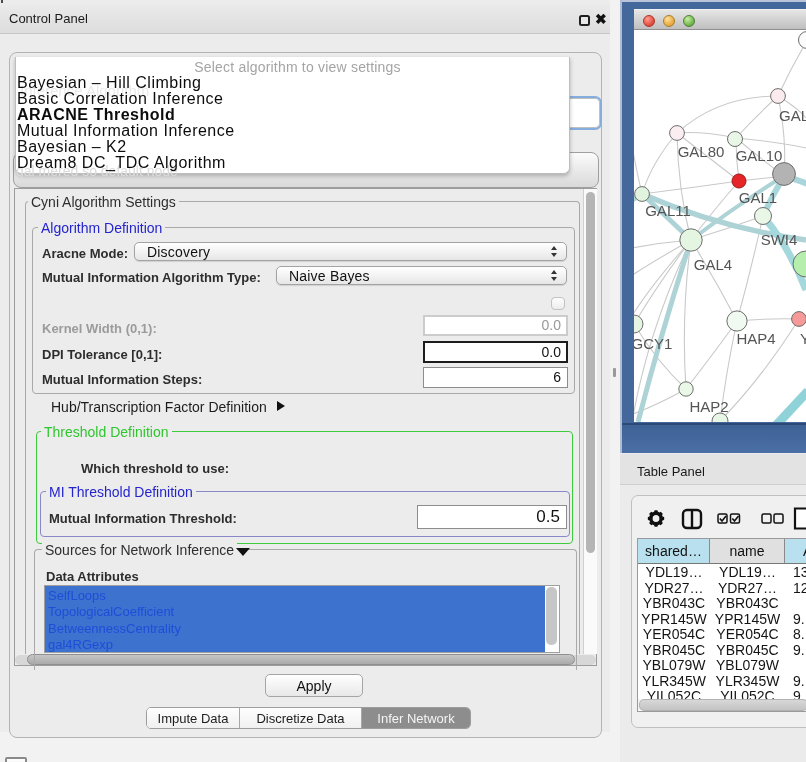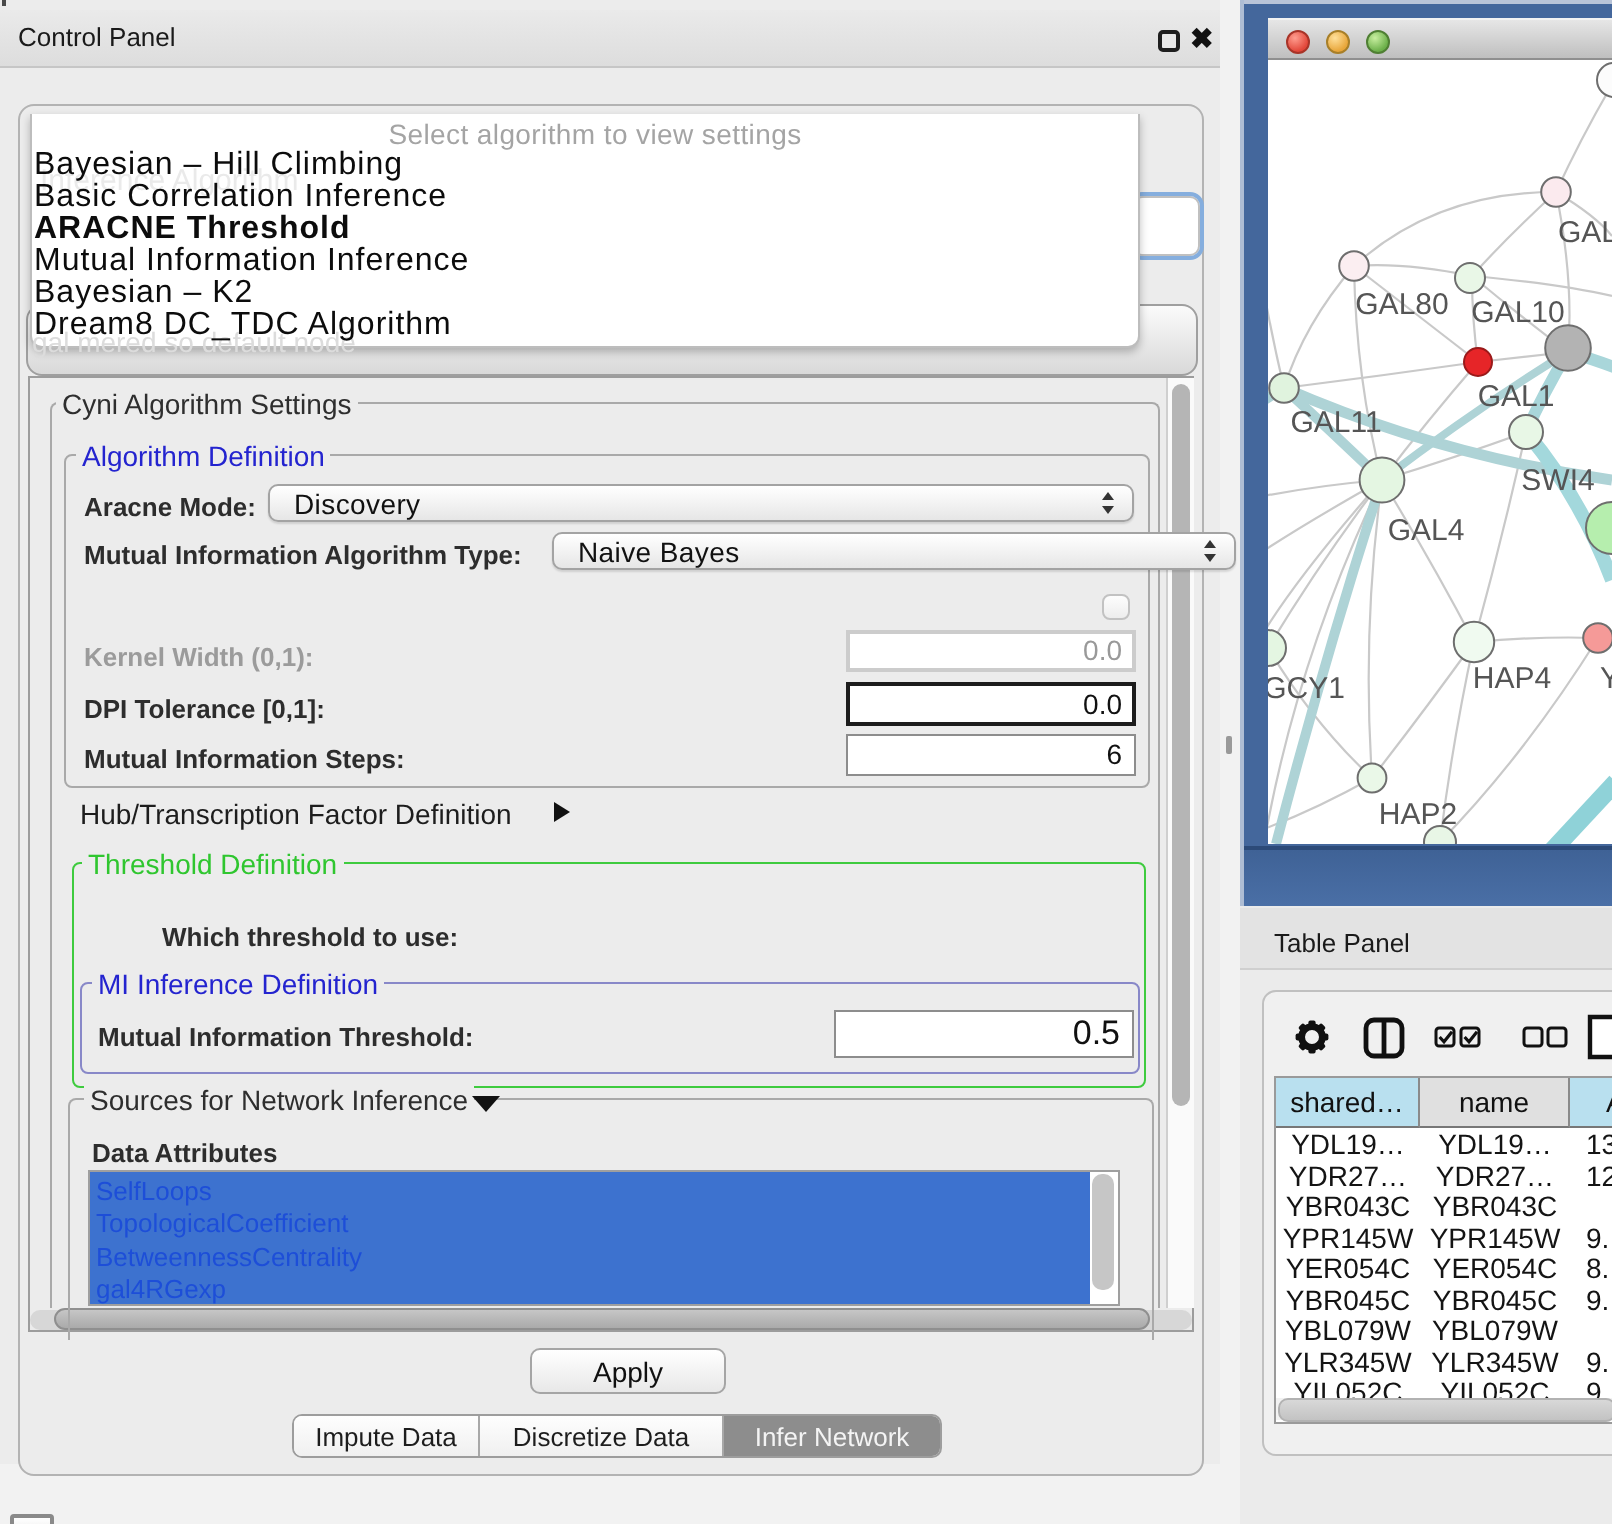--- a/index.html
+++ b/index.html
@@ -50,47 +50,47 @@
 <div class="gt" style="left:38px;top:220px;color:#2424cf">Algorithm Definition</div>
 
 <div class="bl" style="left:42px;top:246px">Aracne Mode:</div>
 <div class="combo" style="left:134px;top:242px;width:433px;height:19px;box-sizing:border-box">
       <div class="tx">Discovery</div>
       <i class="aru" style="right:9px;top:3px"></i>
       <i class="ard" style="right:9px;top:10px"></i>
     </div>
 
 <div class="bl" style="left:42px;top:270px">Mutual Information Algorithm Type:</div>
-<div class="combo" style="left:276px;top:266px;width:342px;height:19px;box-sizing:border-box">
+<div class="combo" style="left:276px;top:266px;width:291px;height:19px;box-sizing:border-box">
       <div class="tx">Naive Bayes</div>
       <i class="aru" style="right:9px;top:3px"></i>
       <i class="ard" style="right:9px;top:10px"></i>
     </div>
 
 <div class="ab" style="left:551px;top:297px;width:14px;height:13px;box-sizing:border-box;border:1px solid #c2c2c2;border-radius:4px;background:linear-gradient(#fdfdfd,#ededed)"></div>
 
 <div class="bl gray" style="left:42px;top:321px">Kernel Width (0,1):</div>
 <div class="field" style="left:423px;top:315px;width:145px;height:21px;border:2px solid #cccccc;color:#999;line-height:17px;padding-right:5px">0.0</div>
 
 <div class="bl" style="left:42px;top:347px">DPI Tolerance [0,1]:</div>
 <div class="field" style="left:423px;top:341px;width:145px;height:22px;border:2px solid #1d1d1d;line-height:18px;padding-right:5px">0.0</div>
 
 <div class="bl" style="left:42px;top:372px">Mutual Information Steps:</div>
 <div class="field" style="left:423px;top:367px;width:145px;height:21px;border:1px solid #8d8d8d;line-height:19px;padding-right:6px">6</div>
 
-<div class="ab" style="left:40px;top:399px;font-size:14px;color:#1d1d1d;white-space:nowrap">Hub/Transcription Factor Definition</div>
+<div class="ab" style="left:51px;top:399px;font-size:14px;color:#1d1d1d;white-space:nowrap">Hub/Transcription Factor Definition</div>
 <div class="ab" style="left:277px;top:401px;width:0;height:0;border-top:5.5px solid transparent;border-bottom:5.5px solid transparent;border-left:8px solid #111"></div>
 
 <div class="grp" style="left:36px;top:431px;width:535px;height:111px;border-color:#3ecb3e"></div>
 <div class="gt" style="left:41px;top:424px;color:#2fc62f">Threshold Definition</div>
 
 <div class="bl" style="left:81px;top:461px">Which threshold to use:</div>
 
 <div class="grp" style="left:40px;top:491px;width:528px;height:44px;border-color:#8888c8"></div>
-<div class="gt" style="left:46px;top:484px;color:#2424cf">MI Inference Definition</div>
+<div class="gt" style="left:46px;top:484px;color:#2424cf">MI Threshold Definition</div>
 <div class="bl" style="left:49px;top:511px">Mutual Information Threshold:</div>
 <div class="field" style="left:417px;top:505px;width:150px;height:24px;border:1px solid #8d8d8d;line-height:22px;padding-right:6px;font-size:17px">0.5</div>
 
 <div class="grp" style="left:34px;top:549px;width:541px;height:120px;border-bottom:none;border-bottom-left-radius:0;border-bottom-right-radius:0"></div>
 <div class="gt" style="left:42px;top:542px;color:#2e2e2e">Sources for Network Inference</div>
 <div class="ab" style="left:236px;top:548px;width:0;height:0;border-left:7.5px solid transparent;border-right:7.5px solid transparent;border-top:8px solid #111"></div>
 
 <div class="bl" style="left:46px;top:569px;font-size:13px">Data Attributes</div>
 
 <div class="ab" style="left:44px;top:585px;width:516px;height:68px;border:1px solid #9f9f9f;background:#fff;box-sizing:border-box"></div>

